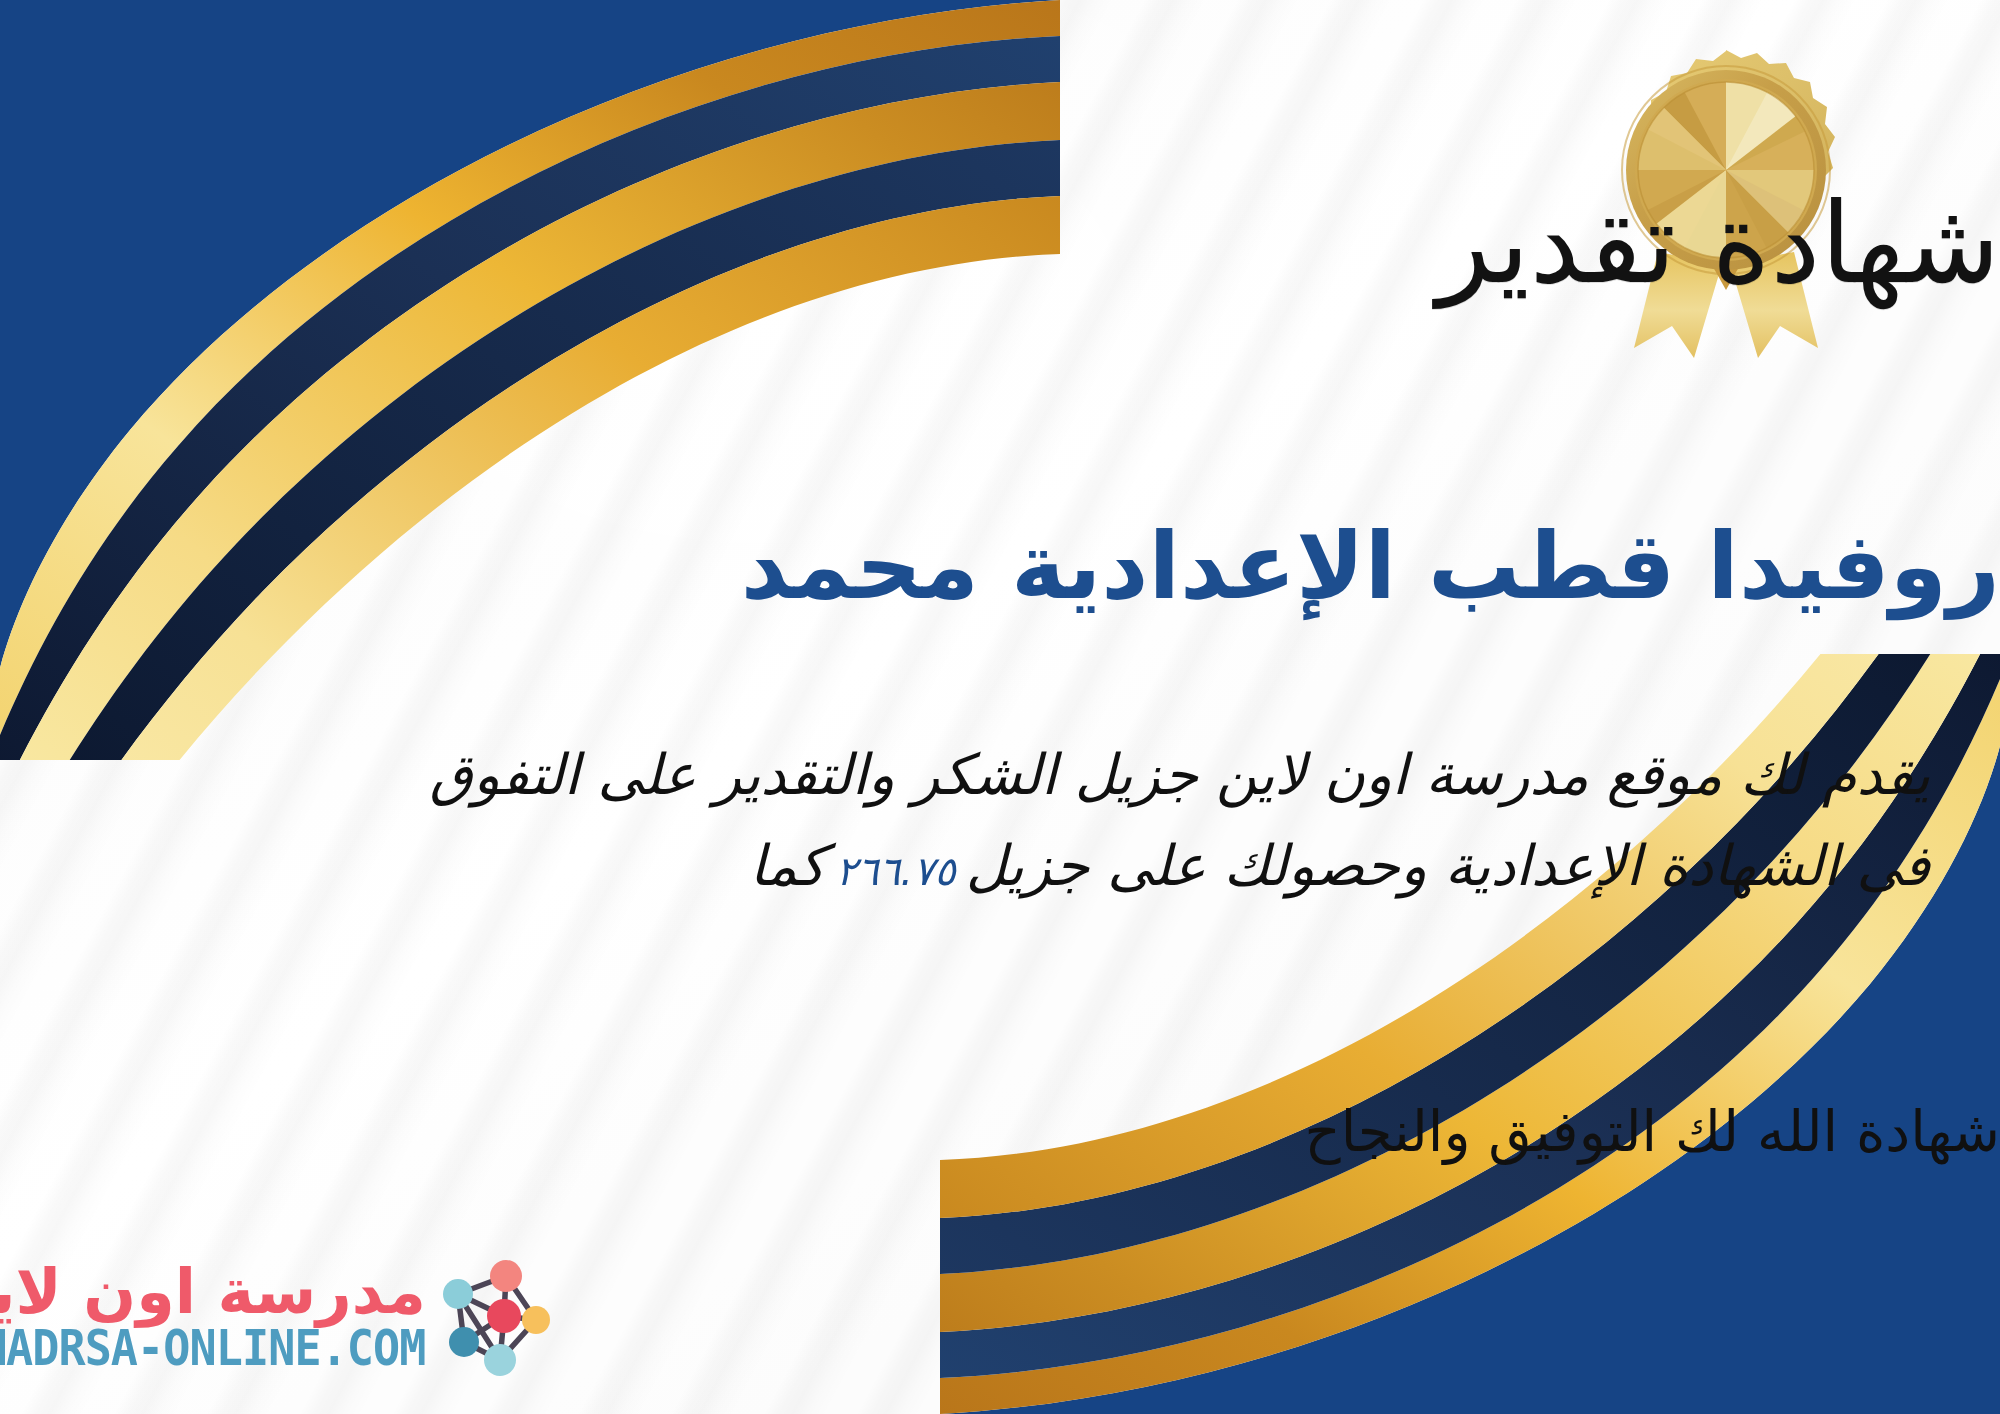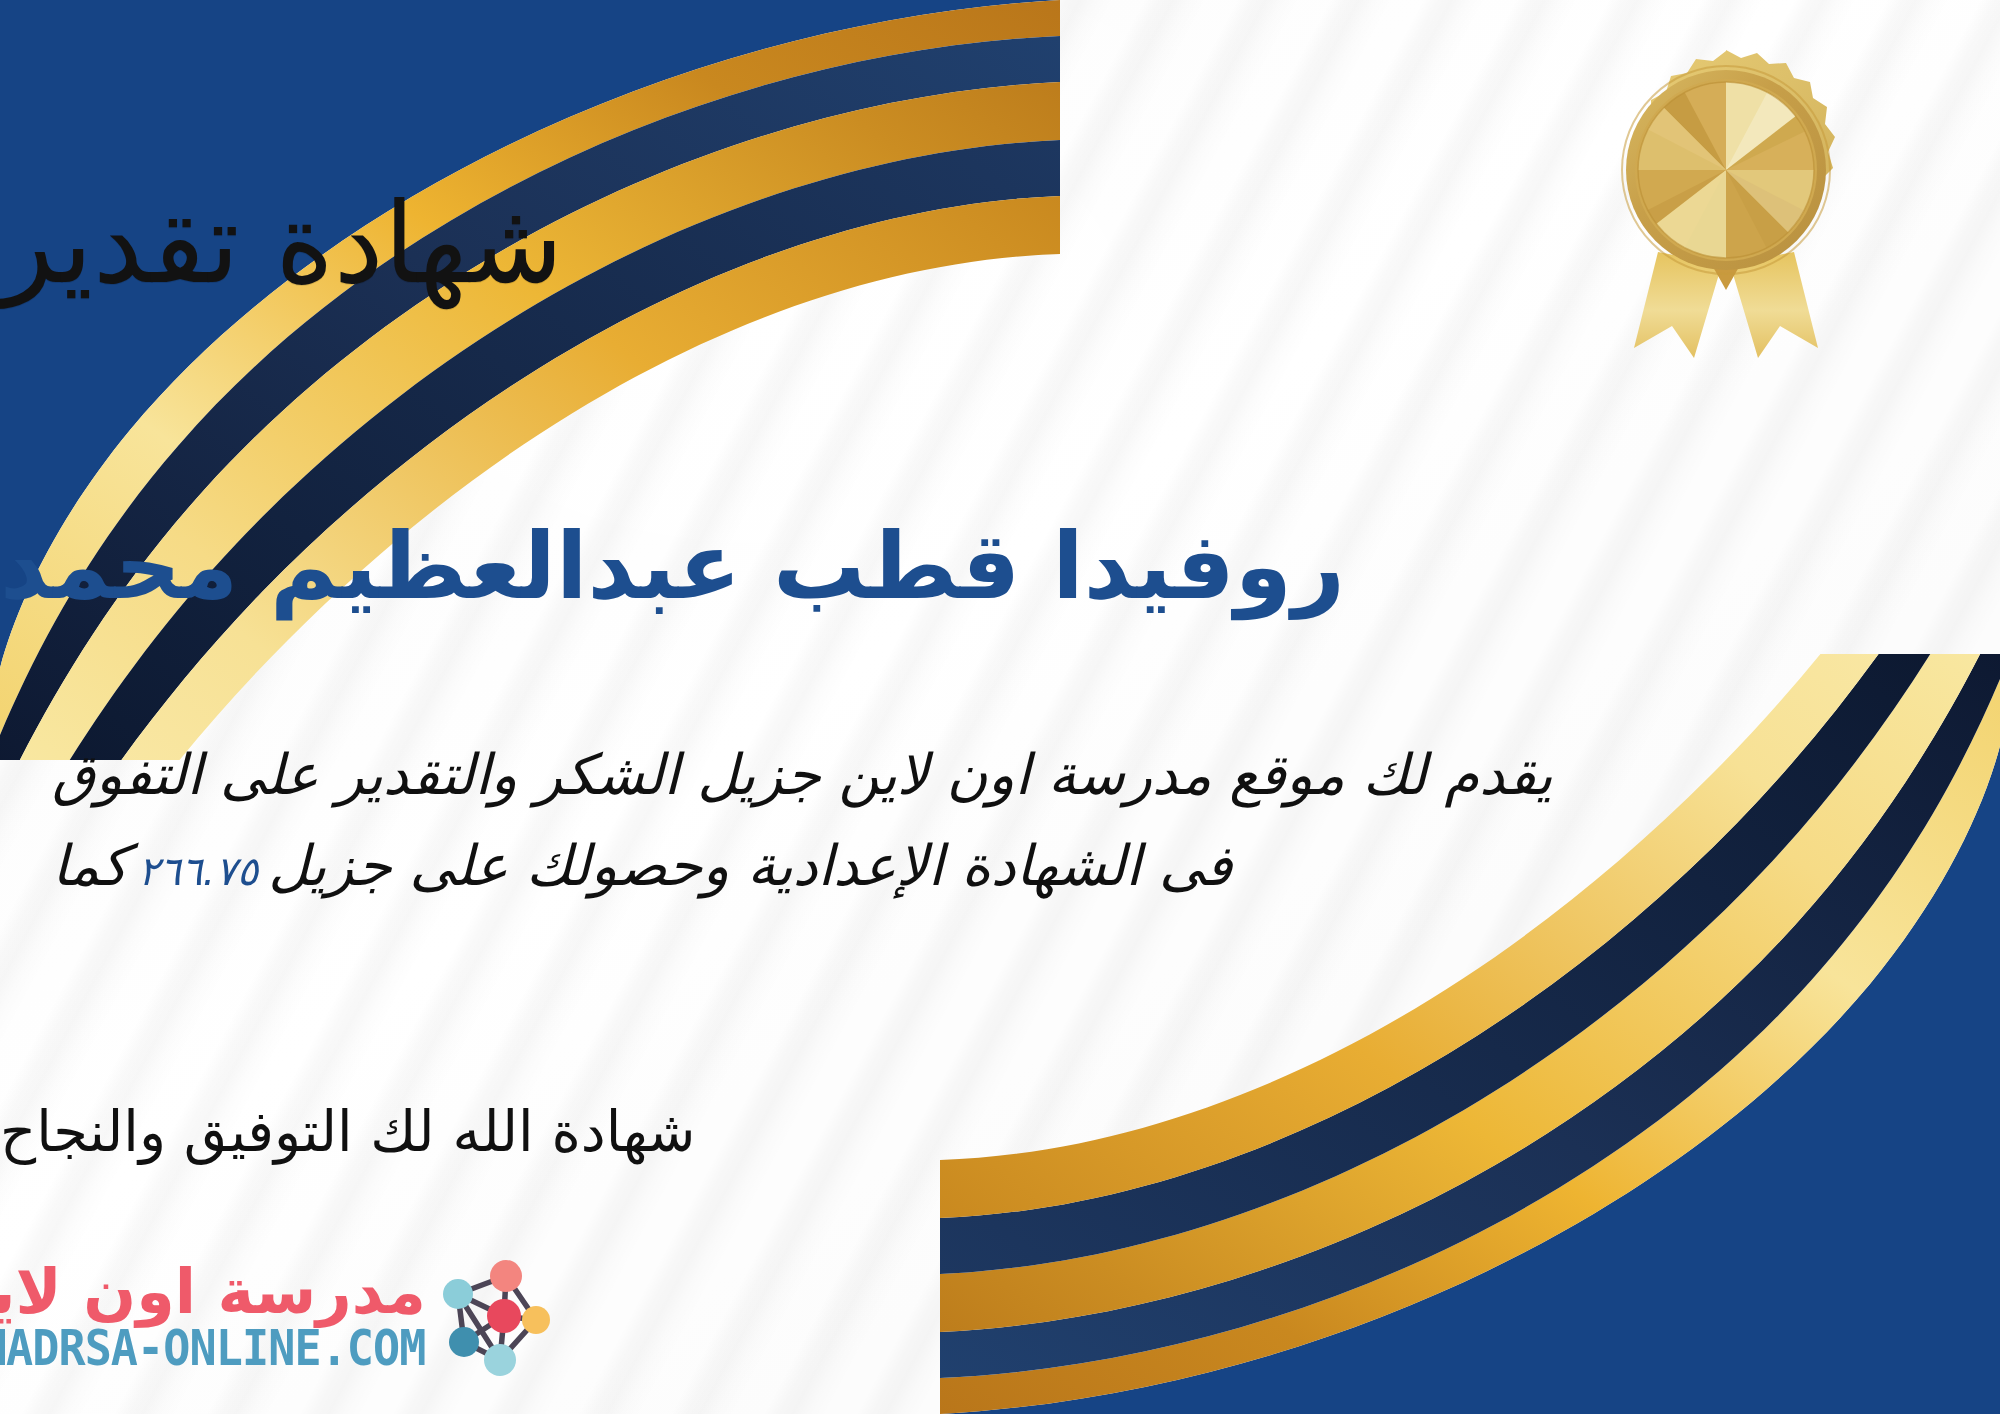--- a/index.html
+++ b/index.html
@@ -54,21 +54,21 @@
   }
 
   
   .content{
     position:absolute;
     left:0; right:0; top:0;
     height:100%;
     display:flex;
     flex-direction:column;
     align-items:center;
-    text-align:left;
+    text-align:right;
     direction:rtl;
   }
 
   .cert-title{
     position:absolute;
     top:104px; left:0; right:0;
     font-size:112px;
     line-height:1.15;
     font-weight:400;
     color:#121212;
@@ -288,21 +288,21 @@
         <polygon points="128,128 32,78 40,40" fill="#e2c477"></polygon>
       </g>
       <circle cx="128" cy="128" r="88" fill="none" stroke="#bb9036" stroke-width="1.5" opacity=".6"></circle>
     </g>
   </svg>
 
   <div class="content">
 
     <h1 class="cert-title">شهادة تقدير</h1>
 
-    <div class="student-name">روفيدا قطب عبدالعظيم محمد</div>
+    <div class="student-name">روفيدا قطب الإعدادية محمد</div>
 
     <div class="body-block">
       <span class="body-line">يقدم لك موقع مدرسة اون لاين جزيل الشكر  والتقدير على التفوق</span>
       <span class="body-line"><span>فى الشهادة الإعدادية وحصولك على جزيل</span><span class="score">٢٦٦.٧٥</span><span>كما</span></span>
     </div>
 
     <div class="closing-line">شهادة الله لك التوفيق  والنجاح</div>
   </div>
 
   <div class="logo">

